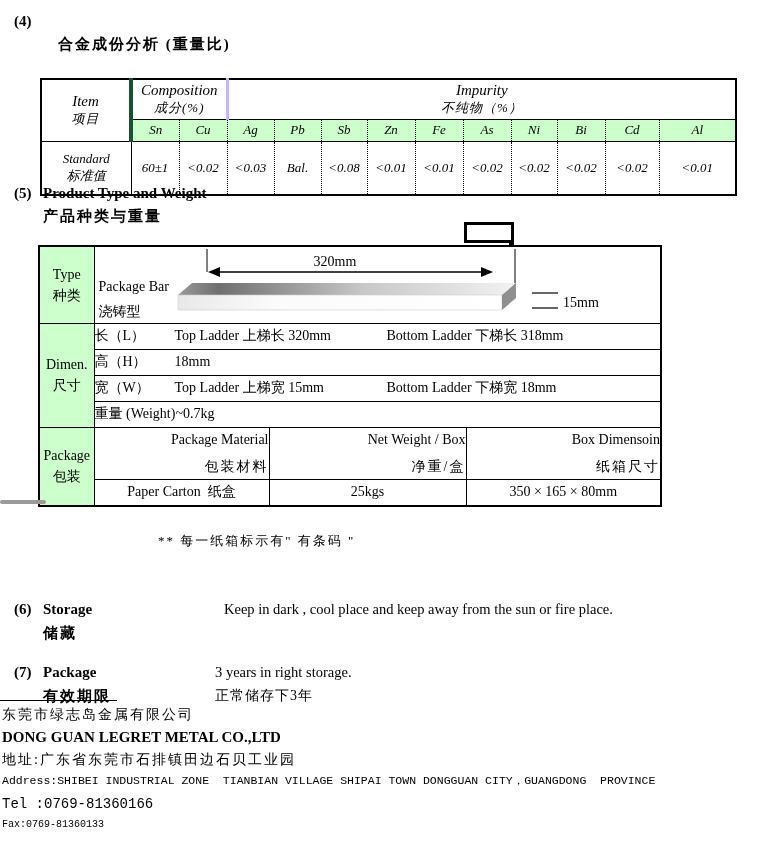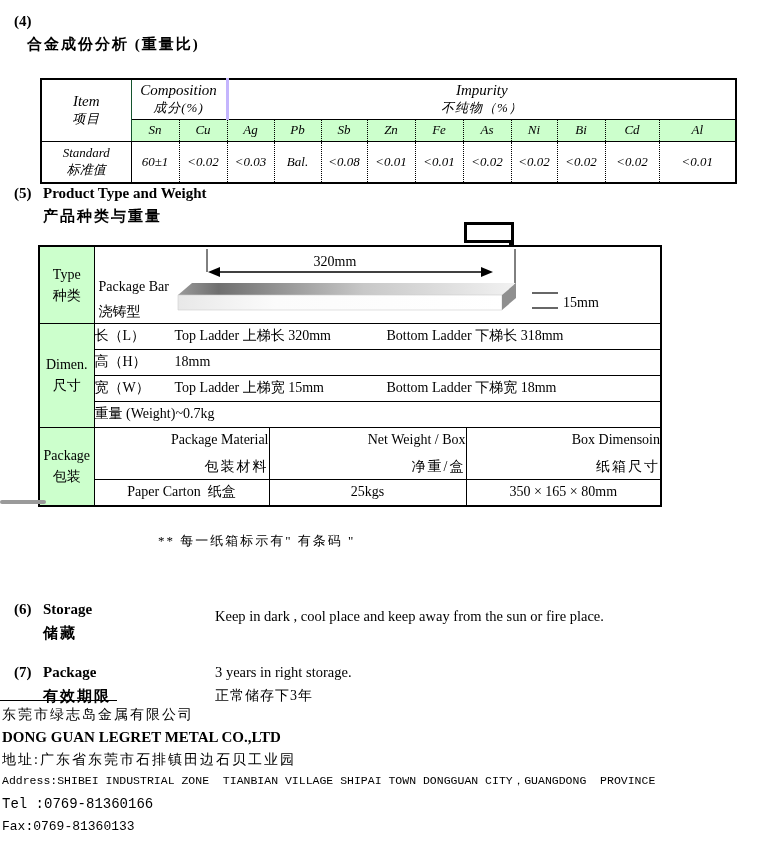--- a/index.html
+++ b/index.html
@@ -12,21 +12,21 @@
   .sec-num { position:absolute; font-weight:bold; font-size:15px; }
   .sec-title { position:absolute; font-weight:bold; font-size:15px; }
   .sec-title-zh { position:absolute; font-weight:bold; font-size:15px; letter-spacing:2px; }
 
   
   #comp-table { position:absolute; left:40px; top:78px; border-collapse:collapse; table-layout:fixed; width:695px; background:#fff; }
   #comp-table td { padding:0; text-align:center; vertical-align:middle; font-style:italic; }
   #comp-table .hdr-en { font-size:15px; }
   #comp-table .hdr-zh { font-size:13px; letter-spacing:1px; }
   #comp-table tr.rowA td { border-bottom:1px solid #000; }
-  #comp-table td.item-cell { border-right:1px solid #14532d; border-bottom:1px solid #000; }
+  #comp-table td.item-cell { border-right:4px solid #14532d; border-bottom:1px solid #000; }
   #comp-table td.comp-hdr { border-right:3px solid #c4b5fd; }
   #comp-table tr.rowB td { background:#ccffcc; border-left:1px dotted #000; border-bottom:1px solid #000; font-size:13px; }
   #comp-table tr.rowB td:first-child { border-left:1px solid #000; }
   #comp-table tr.rowC td { border-left:1px dotted #000; font-size:13px; }
   #comp-table td.std-cell { border-right:1px solid #000; font-size:14px; }
   #comp-table { border:2px solid #000; }
 
   
   #prod-table { position:absolute; left:38px; top:245px; border-collapse:collapse; table-layout:fixed; width:622px; background:#fff; border:2px solid #000; }
   #prod-table td { border:1px solid #000; padding:0; font-size:14px; vertical-align:middle; }
@@ -57,21 +57,21 @@
   .foot-zh { position:absolute; left:2px; font-size:14px; letter-spacing:2px; }
   .foot-en-bold { position:absolute; left:2px; font-size:15px; font-weight:bold; }
   .foot-mono { position:absolute; left:2px; font-family:"Liberation Mono", monospace; font-size:11.5px; }
 </style>
 </head>
 <body>
 
 <div id="page">
 
   <div class="sec-num" style="left:14px; top:13px;">(4)</div>
-  <div class="sec-title-zh" style="left:27px; top:35px;">合金成份分析 (重量比)</div>
+  <div class="sec-title-zh" style="left:58px; top:35px;">合金成份分析 (重量比)</div>
 
   <table id="comp-table">
     <colgroup>
       <col style="width:90px">
         <col style="width:48px">
         <col style="width:48px">
         <col style="width:47px">
       <col style="width:47px">
         <col style="width:46px">
         <col style="width:48px">
@@ -104,21 +104,21 @@
       <td>Pb</td>
       <td>Sb</td>
       <td>Zn</td>
       <td>Fe</td>
       <td>As</td>
       <td>Ni</td>
       <td>Bi</td>
       <td>Cd</td>
       <td>Al</td>
     </tr>
-    <tr class="rowC" style="height:42px;">
+    <tr class="rowC" style="height:54px;">
       <td class="std-cell">
         <div>Standard</div>
         <div>标准值</div>
       </td>
       <td>60±1</td>
       <td>&lt;0.02</td>
       <td>&lt;0.03</td>
       <td>Bal.</td>
       <td>&lt;0.08</td>
       <td>&lt;0.01</td>
@@ -234,29 +234,29 @@
   </tbody>
     </table>
 
   <div id="gray-line"></div>
 
   <div id="note-line" class="pre">** 每一纸箱标示有" 有条码 "</div>
 
   <div class="sec-num" style="left:14px; top:601px;">(6)</div>
   <div class="sec-title" style="left:43px; top:601px;">Storage</div>
   <div class="sec-title-zh" style="left:43px; top:624px;">储藏</div>
-  <div class="body-text" style="left:215px; top:601px;margin-top:7px;">Keep in dark , cool place and keep away from the sun or fire place.</div>
+  <div class="body-text" style="left:224px; top:601px;">Keep in dark , cool place and keep away from the sun or fire place.</div>
 
   <div class="sec-num" style="left:14px; top:664px;">(7)</div>
   <div class="sec-title" style="left:43px; top:664px;">Package</div>
   <div class="sec-title-zh" style="left:43px; top:687px;">有效期限</div>
   <div class="body-text" style="left:215px; top:664px;">3 years in right storage.</div>
   <div class="body-text-zh" style="left:215px; top:687px;">正常储存下3年</div>
   <div id="validity-underline"></div>
 
   <div class="foot-zh" style="top:706px;">东莞市绿志岛金属有限公司</div>
   <div class="foot-en-bold" style="top:729px;">DONG GUAN LEGRET METAL CO.,LTD</div>
   <div class="foot-zh" style="top:751px;">地址:广东省东莞市石排镇田边石贝工业园</div>
   <div class="foot-mono pre" style="top:773px;">Address:SHIBEI INDUSTRIAL ZONE  TIANBIAN VILLAGE SHIPAI TOWN DONGGUAN CITY，GUANGDONG  PROVINCE</div>
   <div class="foot-mono" style="top:796px; font-size:14px;">Tel :0769-81360166</div>
-  <div class="foot-mono" style="top:819px; font-size:13px;">Fax:0769-81360133</div>
+  <div class="foot-mono" style="top:819px; font-size:10px;">Fax:0769-81360133</div>
 
 </div>
 
 </body></html>

